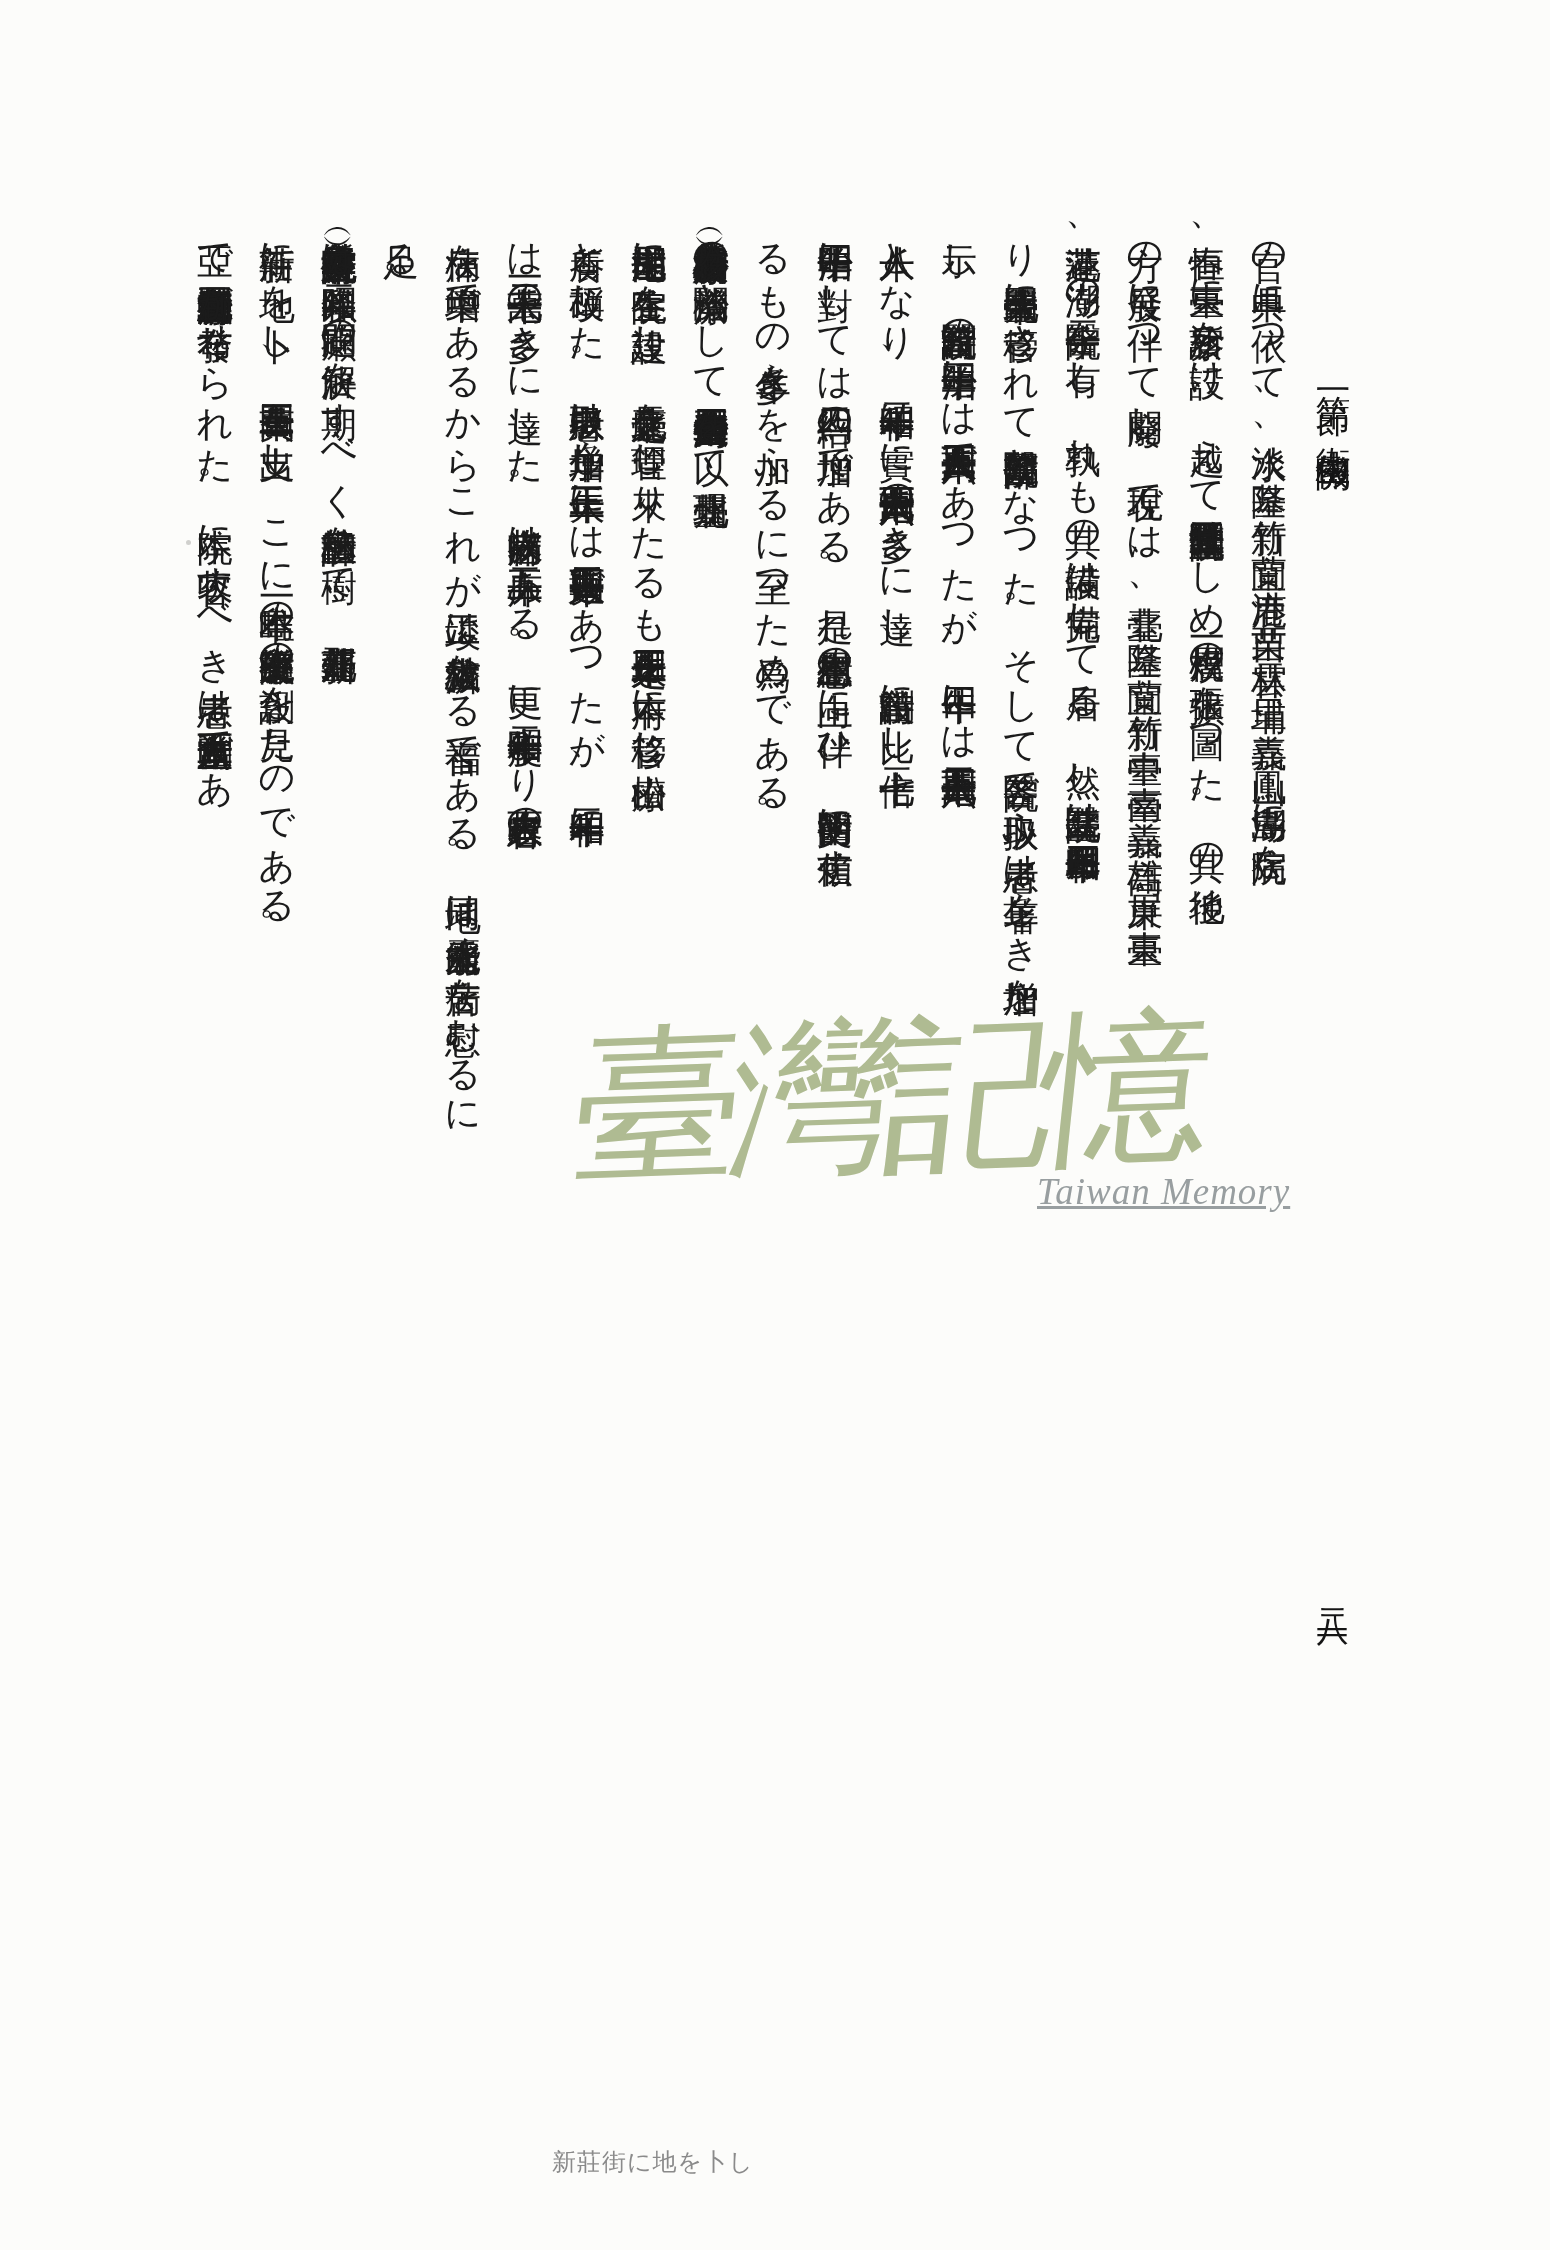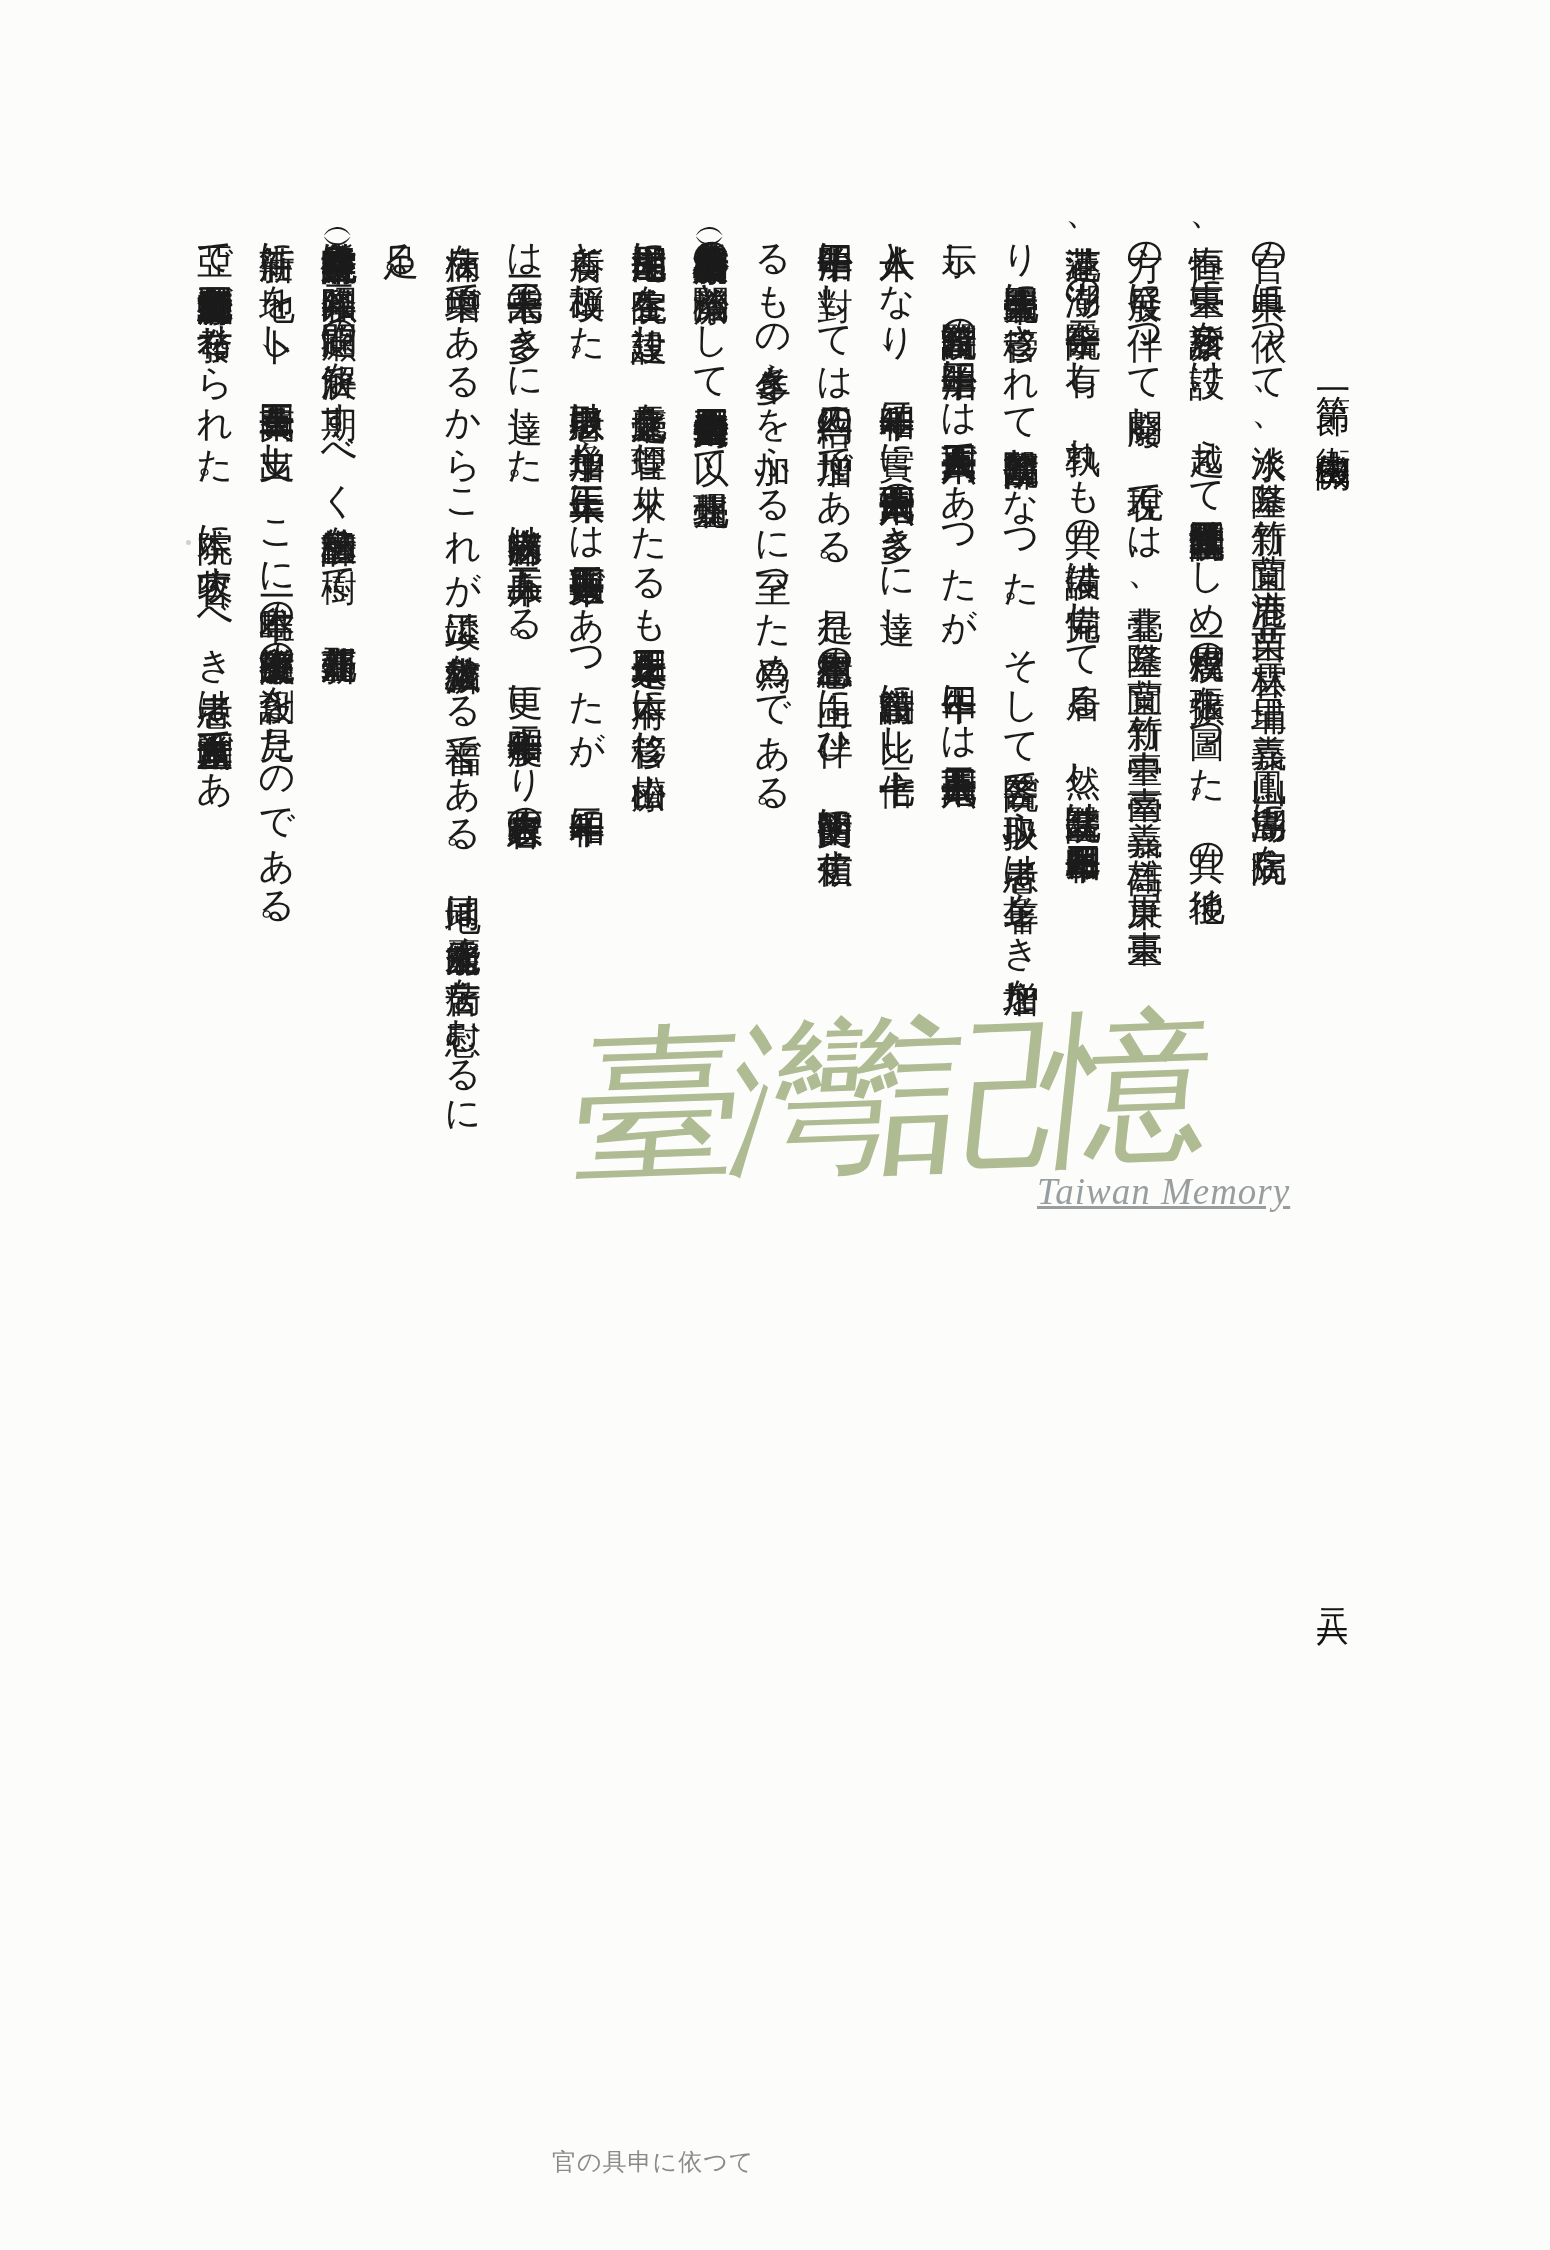--- a/index.html
+++ b/index.html
@@ -103,17 +103,17 @@
       <div class="column"><span class="seg-heading">樂生院</span><span class="seg-note">（府立癩療養所）</span><span class="seg-normal">督府は昭和二年以降、癩問題の解決を期すべく積極的計畫を樹て、臺北州新莊郡</span></div>
       <div class="column"><span class="seg-normal">新莊街に地を卜し、工費三十三萬圓を支出し、こゝに本島唯一の癩療養所樂生院の創設を見たのである。</span></div>
       <div class="column"><span class="seg-normal">亞で同五年九月臺灣總督府癩療養所官制が發布せられた。本院に收容すべき患者は創立當時百十五人であ</span></div>
     </div>
 
   <div class="watermark">
     <span class="wm-cjk">臺灣記憶</span>
     <span class="wm-latin">Taiwan Memory</span>
   </div>
 
-  <div class="footer">官の具申に依つて</div>
+  <div class="footer">新莊街に地を卜し</div>
 
   <div class="speck"></div>
 
 </div>
 
 </body></html>

